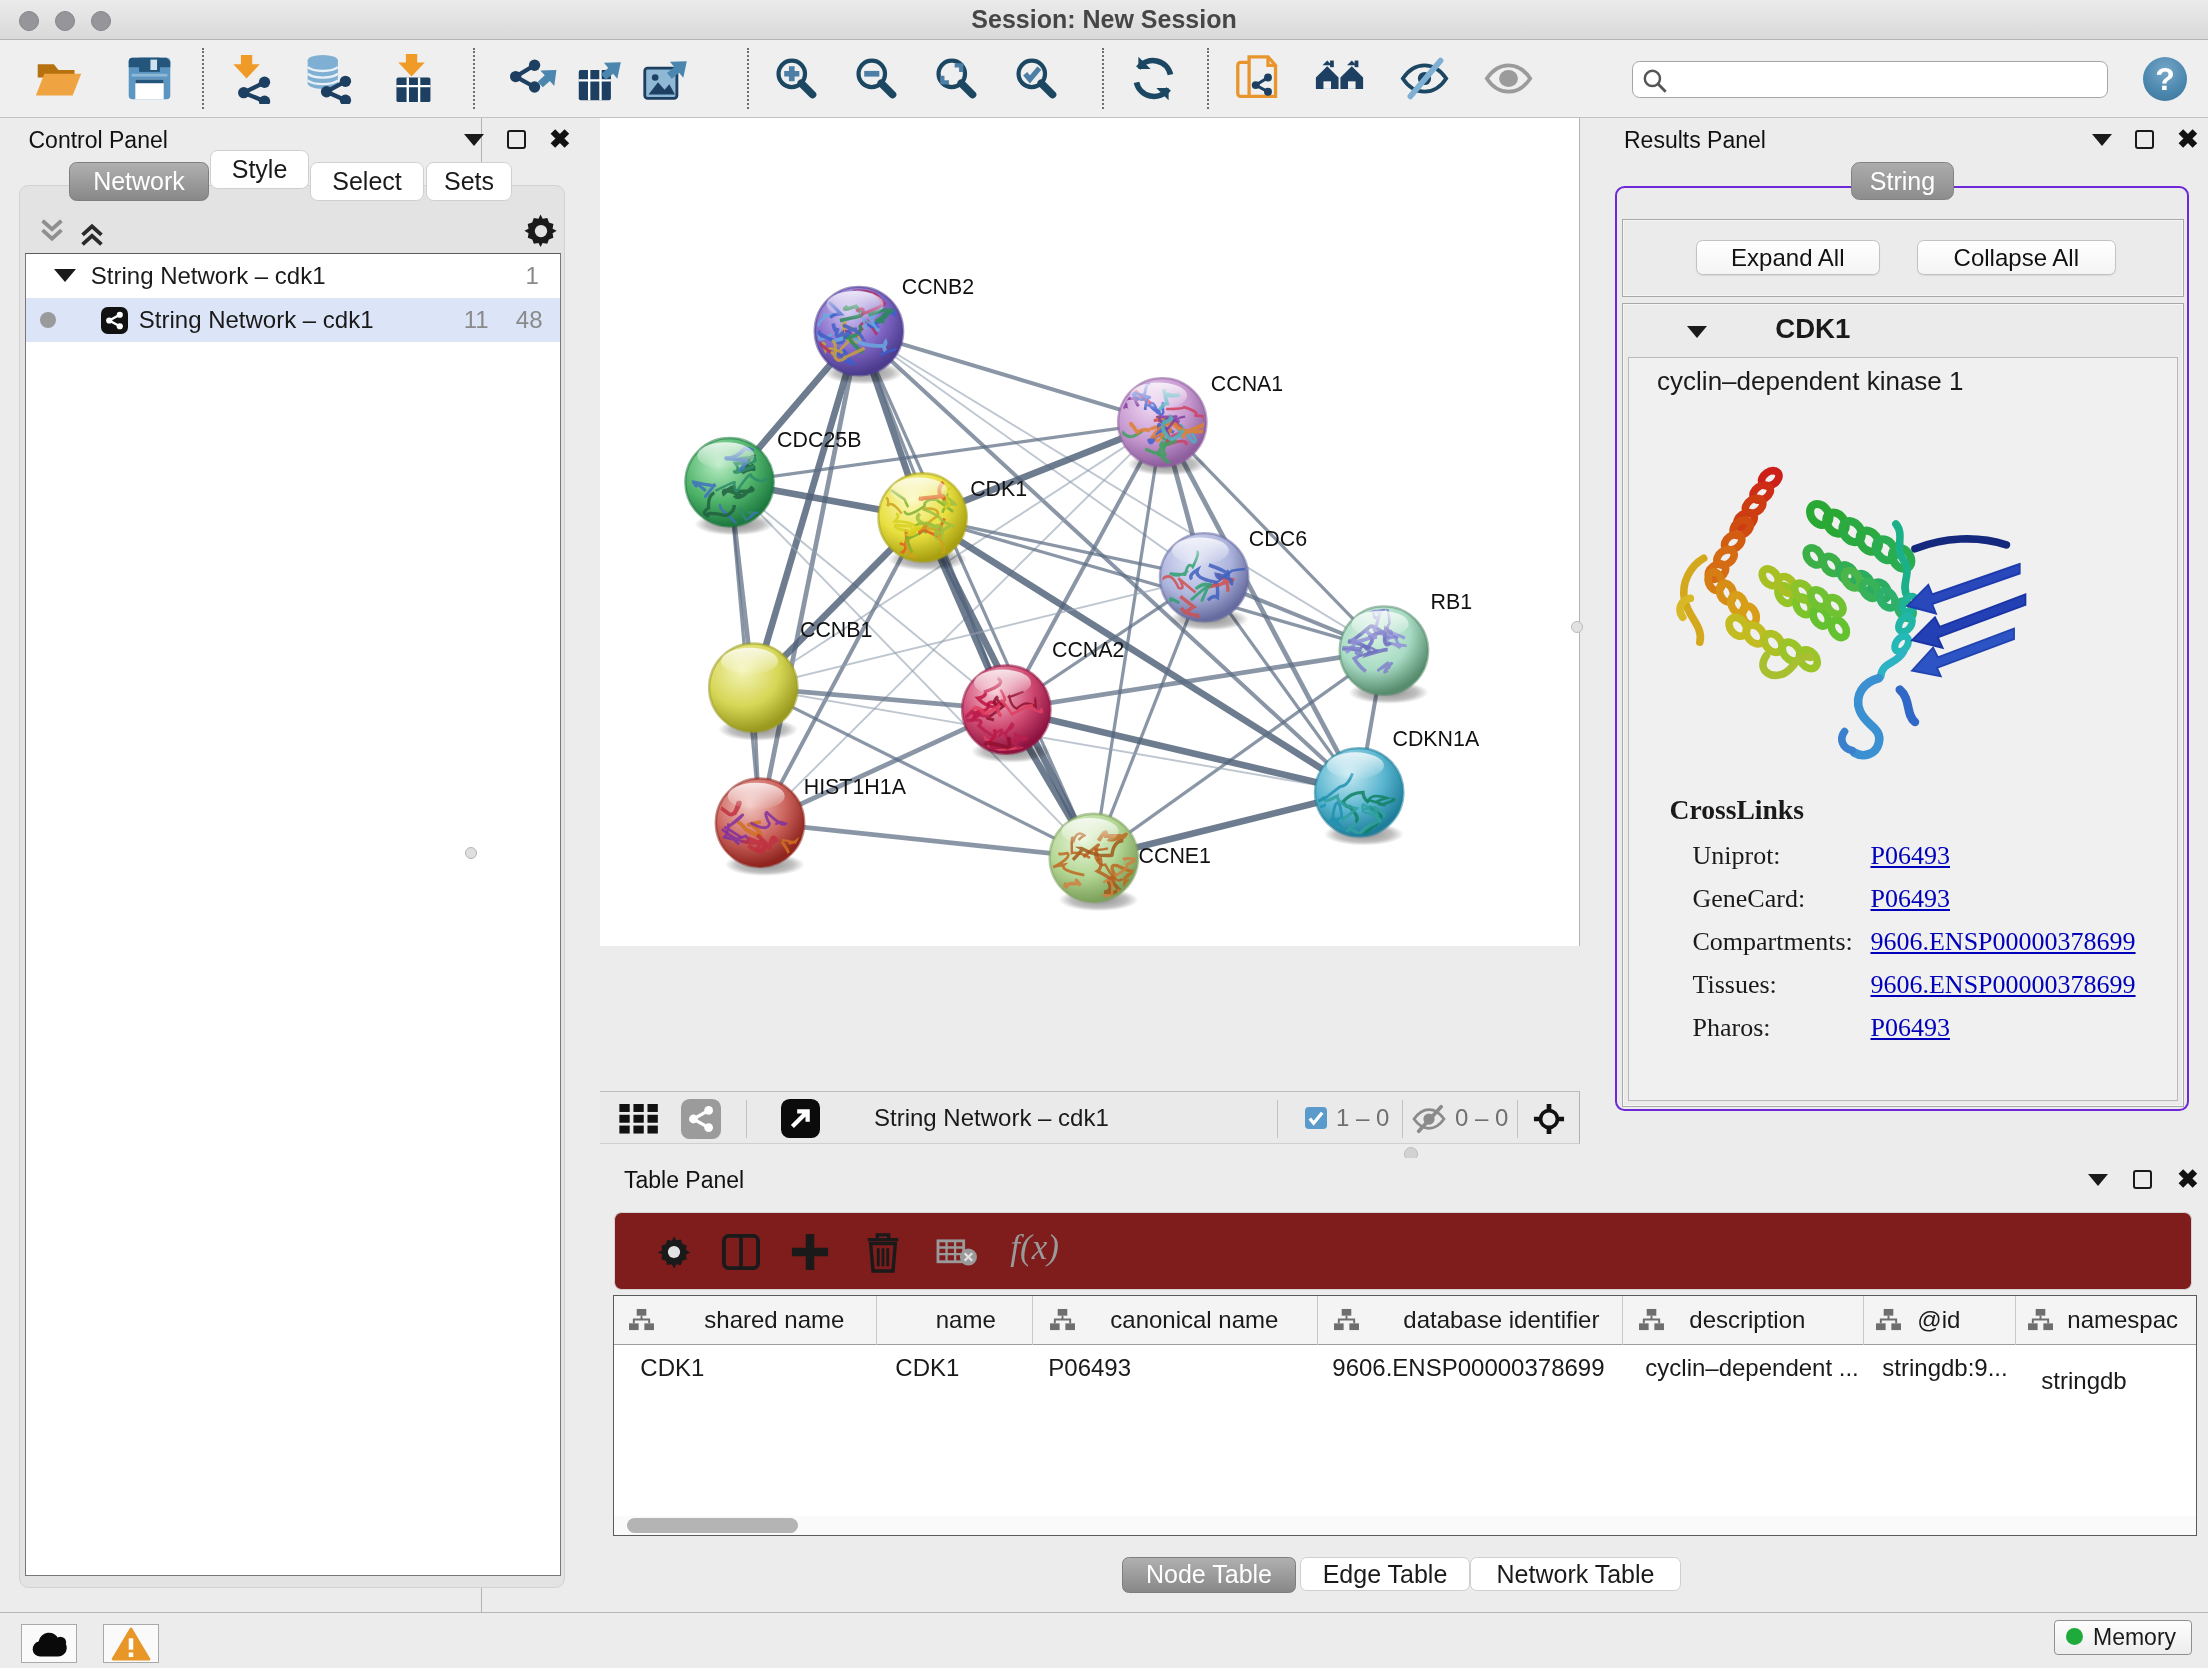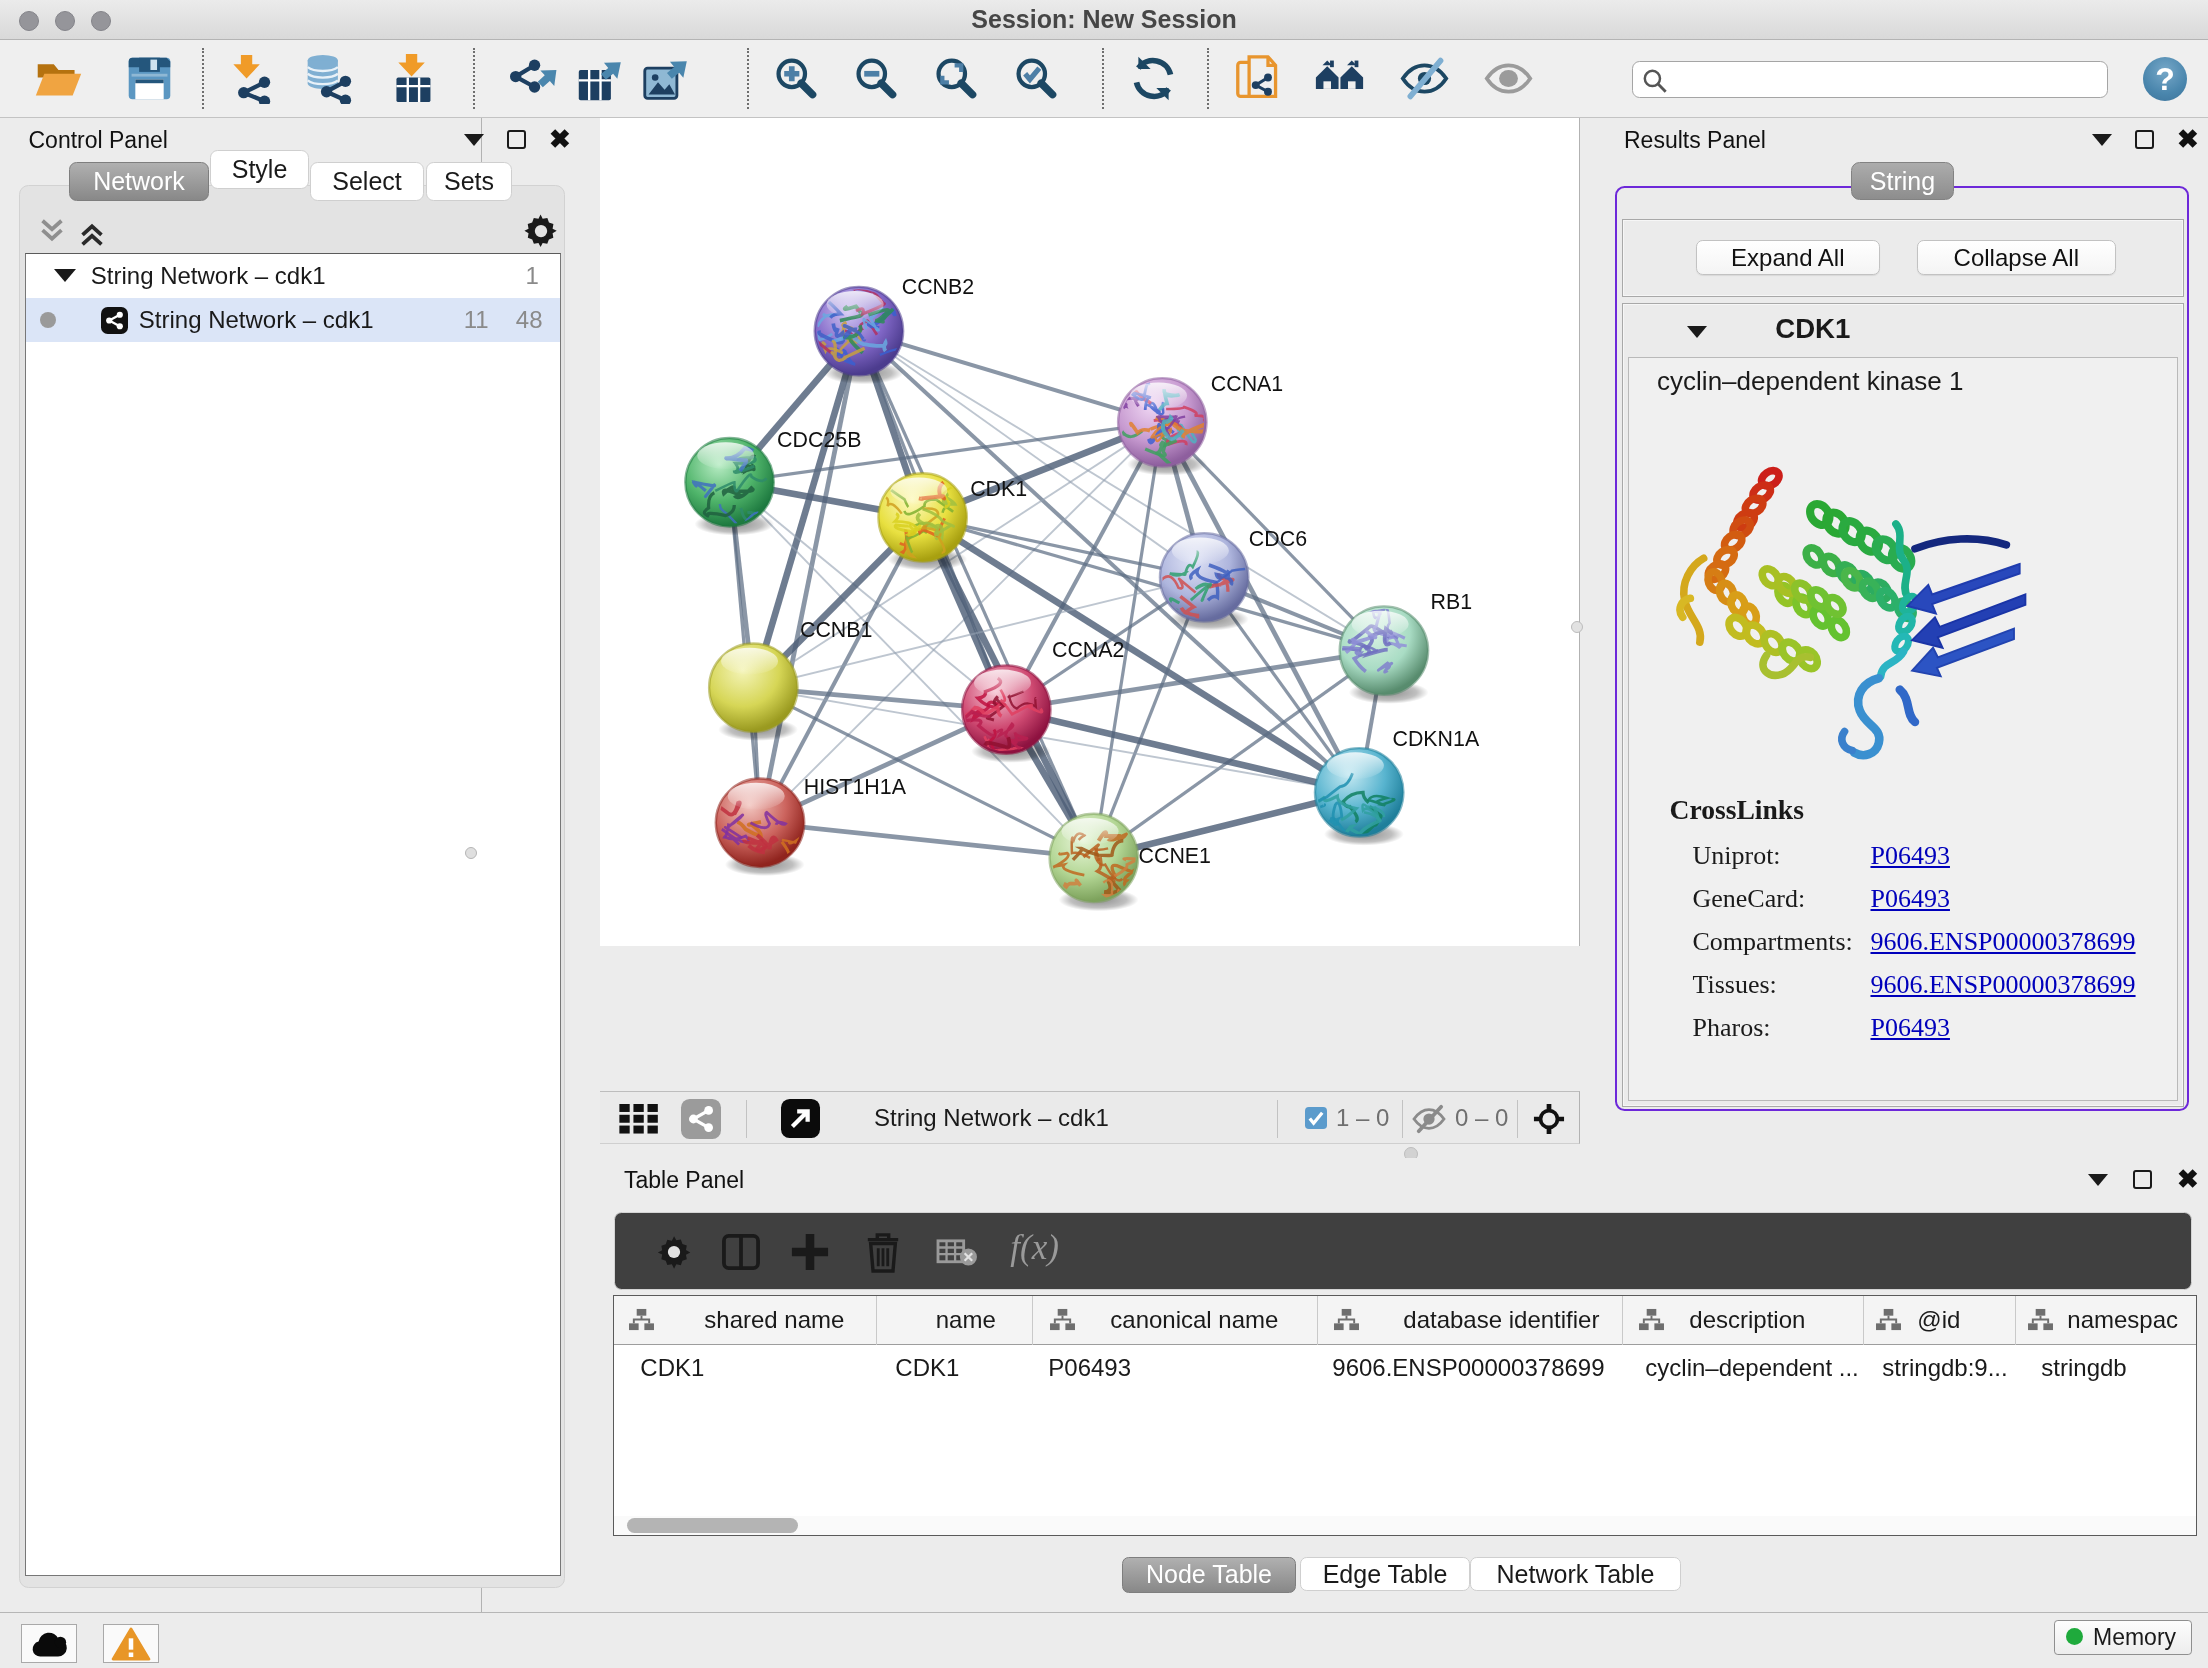--- a/index.html
+++ b/index.html
@@ -719,21 +719,21 @@
     <div style="position:absolute;left:804px;top:2.9px;width:14.3px;height:14.3px;border-radius:50%;background:#d2d2d2;border:1px solid #bdbdbd"></div>
   </div>
 
 <div id="tpanel" class="abs">
 <div class="ptitle" style="left:24px;top:8.6px">Table Panel</div>
 <div class="phicons" style="left:1488px;top:12.4px;gap:25px">
       <div class="tri"></div>
       <div class="sq"></div>
       <div class="xx">✖</div>
     </div>
-<div style="position:absolute;left:14.3px;top:54px;width:1578px;height:78px;background:#404040;border:1px solid #d4d4d4;border-radius:7.6px">
+<div style="position:absolute;left:14.3px;top:54px;width:1578px;height:78px;background:#7f1d1d;border:1px solid #d4d4d4;border-radius:7.6px">
 <svg style="position:absolute;left:41px;top:21px" width="36" height="36" viewBox="0 0 40 40">
         <path fill="#1a1a1a" d="M20 2l3 5.6 6.2-1.1 2.1 5.9 5.9 2.1-1.1 6.2L42 24l-5.9 3 1.1 6.2-5.9 2.1-2.1 5.9-6.2-1.1L20 46l-3-6-6.2 1.1-2.1-5.9-5.9-2.1 1.1-6.2L-2 24l5.9-2.9-1.1-6.2 5.9-2.1 2.1-5.9L17 8z" transform="scale(0.82) translate(4.5,1)"></path>
         <circle cx="20" cy="20" r="6.8" fill="#e2e2e2"></circle>
       </svg>
 <svg style="position:absolute;left:107px;top:21px" width="38" height="36" viewBox="0 0 40 38">
         <rect x="2" y="2" width="36" height="34" rx="5" fill="none" stroke="#1a1a1a" stroke-width="4"></rect>
         <path d="M20 2v34" stroke="#1a1a1a" stroke-width="4"></path>
       </svg>
 <svg style="position:absolute;left:175px;top:19px" width="40" height="40" viewBox="0 0 42 42">
         <path d="M21 2v38M2 21h38" stroke="#1a1a1a" stroke-width="9"></path>
@@ -817,21 +817,21 @@
         </svg>
 <div style="position:absolute;left:1453px;top:9.5px">namespac</div>
 </div>
 <div style="position:absolute;left:0;top:49px;width:100%;height:44px;font-size:24px">
 <div style="position:absolute;left:26px;top:8.6px">CDK1</div>
 <div style="position:absolute;left:281px;top:8.6px">CDK1</div>
 <div style="position:absolute;left:434px;top:8.6px">P06493</div>
 <div style="position:absolute;left:718px;top:8.6px">9606.ENSP00000378699</div>
 <div style="position:absolute;left:1031px;top:8.6px">cyclin–dependent ...</div>
 <div style="position:absolute;left:1268px;top:8.6px">stringdb:9...</div>
-<div style="position:absolute;left:1427px;top:9px">stringdb</div>
+<div style="position:absolute;left:1427px;top:22px">stringdb</div>
 </div>
 <div style="position:absolute;left:0;bottom:0;width:100%;height:19px;background:#fafafa">
 <div style="position:absolute;left:12.4px;top:1.9px;width:171px;height:15px;background:#b4b4b4;border-radius:7.6px"></div>
 </div>
 </div>
 <div style="position:absolute;left:522px;top:399px;width:174px;height:36px;background:linear-gradient(#b0b0b0,#888);border:1px solid #7e7e7e;border-radius:6.7px;color:#fff;font-size:25px;text-align:center;line-height:32px">Node Table</div>
 <div style="position:absolute;left:700px;top:399px;width:170px;height:34px;background:#fff;border:1px solid #cfcfcf;border-radius:6.7px;font-size:25px;text-align:center;line-height:32px">Edge Table</div>
 <div style="position:absolute;left:870px;top:399px;width:211px;height:34px;background:#fff;border:1px solid #cfcfcf;border-radius:6.7px;font-size:25px;text-align:center;line-height:32px">Network Table</div>
 </div>
 

